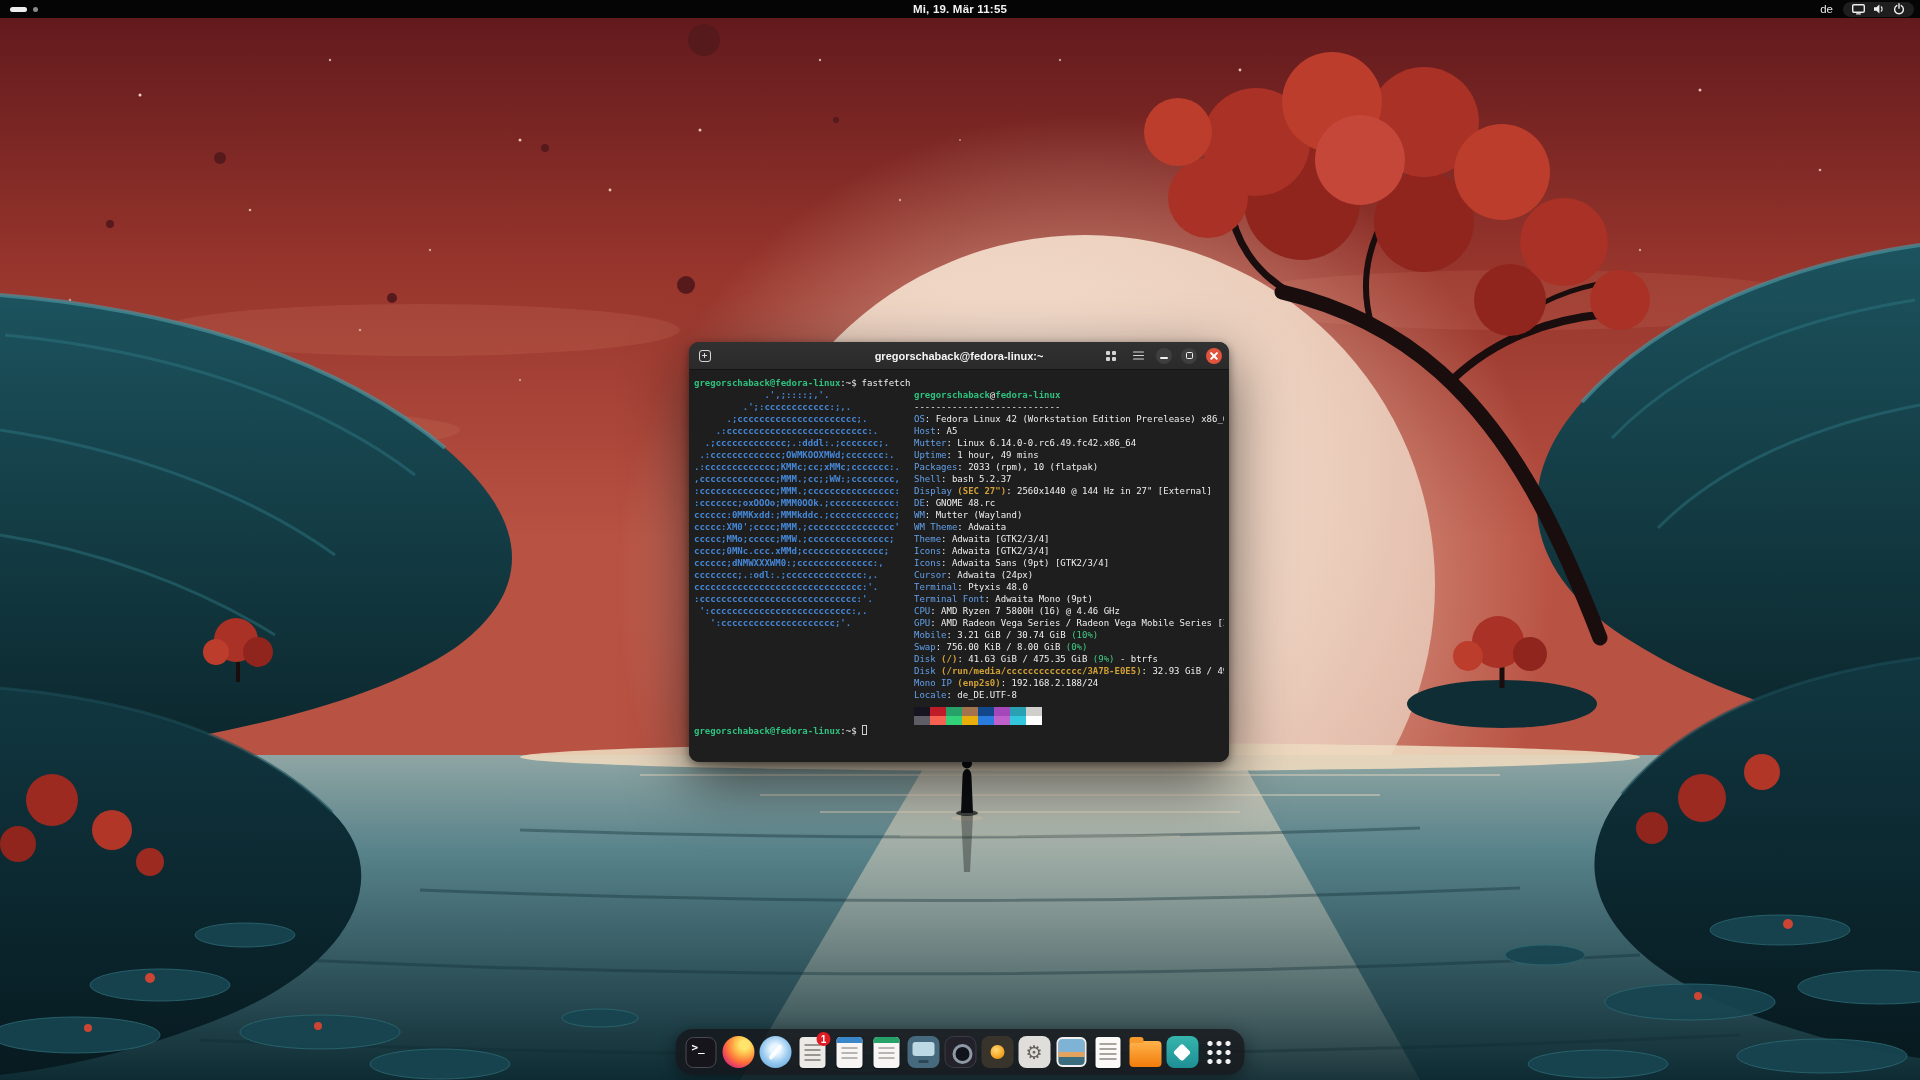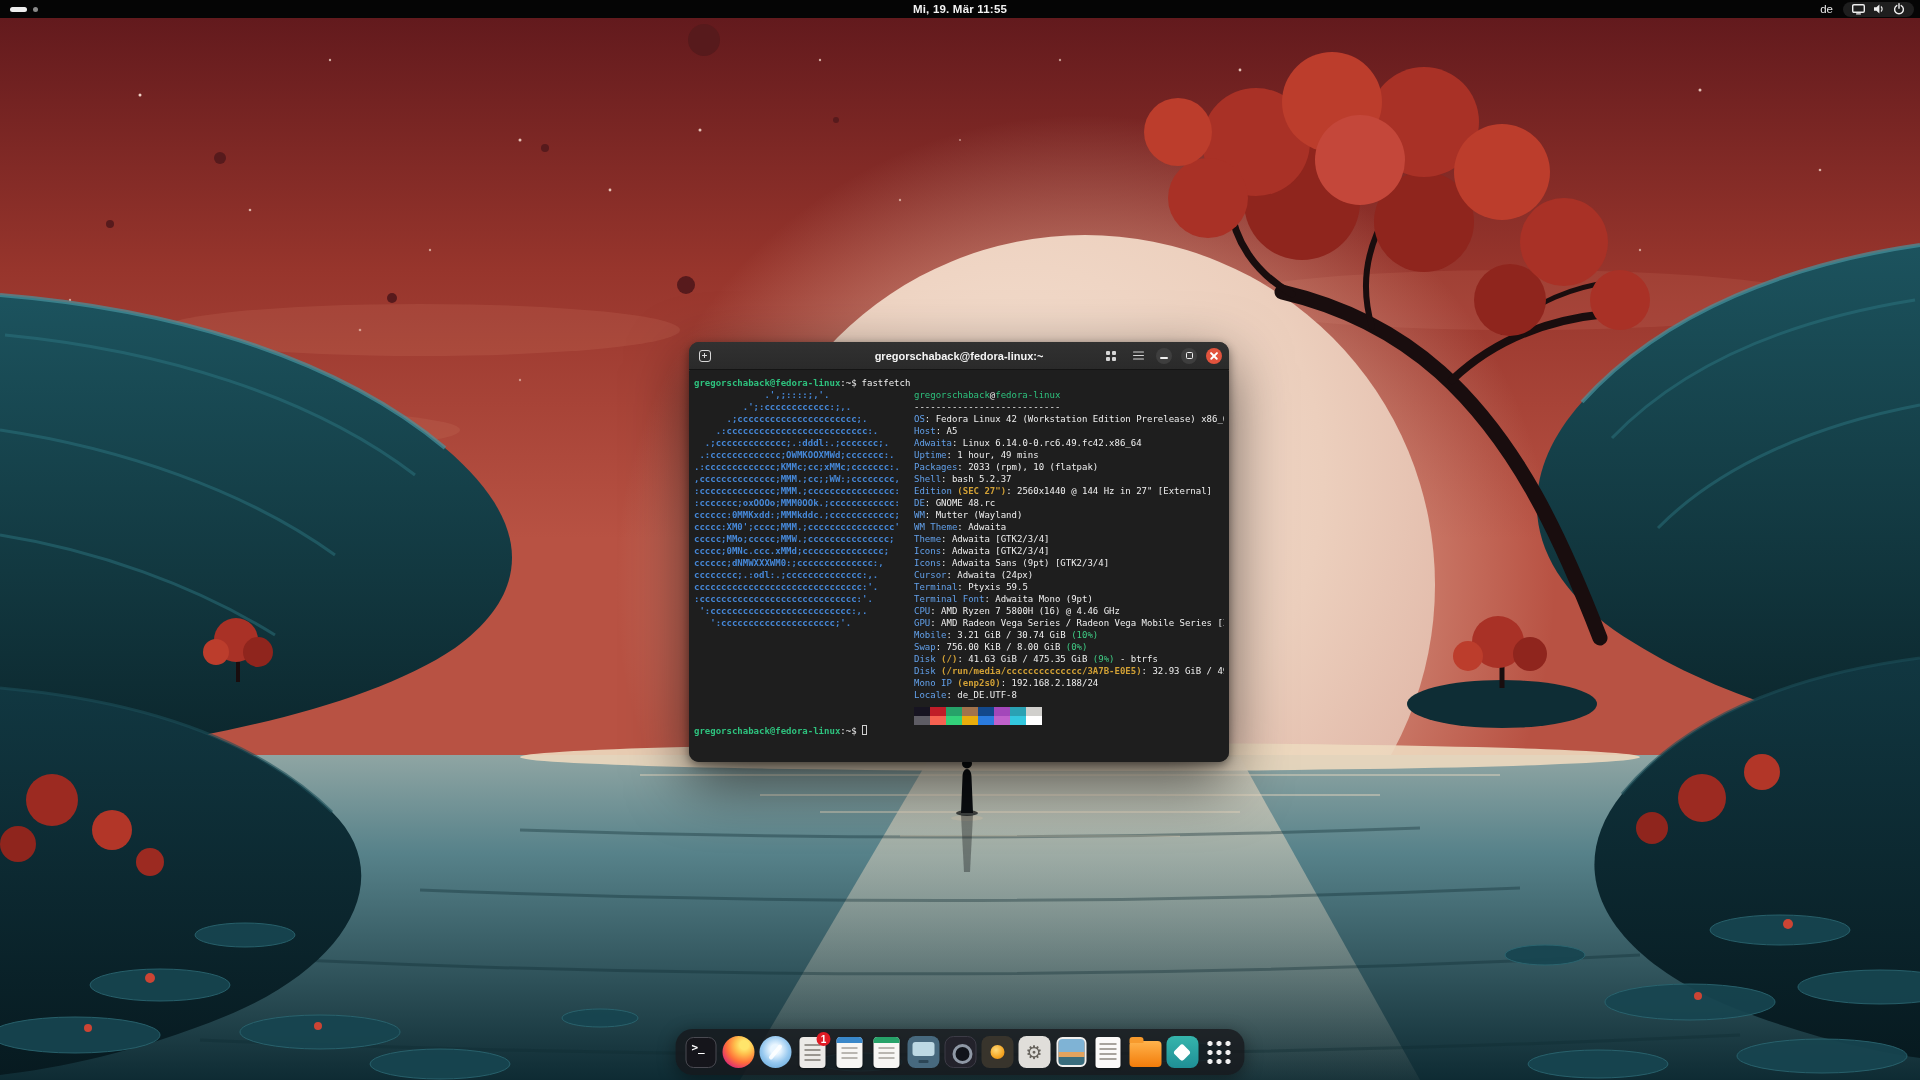--- a/index.html
+++ b/index.html
@@ -53,21 +53,21 @@
   .command { margin-left:5px; }
   .fetch-row { display:flex; }
   .ascii { margin:0; width:220px; flex:0 0 220px; font:bold 9px "DejaVu Sans Mono",monospace; line-height:12px;
            color:#4587d7; white-space:pre; }
   .fetch-info { flex:1 1 auto; overflow:hidden; }
   .fetch-line { white-space:pre; height:12px; overflow:hidden; }
   .c-plain  { color:#efefef; }
   .c-label  { color:#62a0ea; font-weight:normal; }
   .c-yellow { color:#d1a035; font-weight:bold; }
   .c-green  { color:#3fcb84; }
-  .c-title  { color:#2ec27e; font-weight:normal; }
+  .c-title  { color:#2ec27e; font-weight:bold; }
   .c-prompt { color:#2ec27e; font-weight:bold; }
   .palette { margin-top:6px; }
   .palette-row { height:9px; font-size:0; white-space:nowrap; }
   .pal-block { display:inline-block; width:16px; height:9px; }
   .cursor-block { display:inline-block; width:5px; height:10px; border:1px solid #cfcfcf; margin-left:5px; vertical-align:-1px; }
 
   
   .dock { position:absolute; left:50%; bottom:5px; transform:translateX(-50%); display:flex; align-items:center;
           height:46px; padding:0 7px; background:rgba(22,22,26,.78); border-radius:17px;
           box-shadow:0 4px 18px rgba(0,0,0,.4); z-index:55; }
@@ -399,33 +399,33 @@
 ccccccccccccccccccccccccccccccc:'.
 :ccccccccccccccccccccccccccccc:'.
  ':cccccccccccccccccccccccccc:,.
    ':ccccccccccccccccccccc;'.</pre>
         <div class="fetch-info">
           <div>
               <div class="fetch-line"><span class="c-title">gregorschaback</span><span class="c-plain">@</span><span class="c-title">fedora-linux</span></div>
               <div class="fetch-line"><span class="c-plain">---------------------------</span></div>
               <div class="fetch-line"><span class="c-label">OS</span><span class="c-plain">: Fedora Linux 42 (Workstation Edition Prerelease) x86_64</span></div>
               <div class="fetch-line"><span class="c-label">Host</span><span class="c-plain">: A5</span></div>
-              <div class="fetch-line"><span class="c-label">Adwaita</span><span class="c-plain">: Linux 6.14.0-0.rc6.49.fc42.x86_64</span></div>
+              <div class="fetch-line"><span class="c-label">Mutter</span><span class="c-plain">: Linux 6.14.0-0.rc6.49.fc42.x86_64</span></div>
               <div class="fetch-line"><span class="c-label">Uptime</span><span class="c-plain">: 1 hour, 49 mins</span></div>
               <div class="fetch-line"><span class="c-label">Packages</span><span class="c-plain">: 2033 (rpm), 10 (flatpak)</span></div>
               <div class="fetch-line"><span class="c-label">Shell</span><span class="c-plain">: bash 5.2.37</span></div>
-              <div class="fetch-line"><span class="c-label">Edition</span><span class="c-yellow"> (SEC 27")</span><span class="c-plain">: 2560x1440 @ 144 Hz in 27" [External]</span></div>
+              <div class="fetch-line"><span class="c-label">Display</span><span class="c-yellow"> (SEC 27")</span><span class="c-plain">: 2560x1440 @ 144 Hz in 27" [External]</span></div>
               <div class="fetch-line"><span class="c-label">DE</span><span class="c-plain">: GNOME 48.rc</span></div>
               <div class="fetch-line"><span class="c-label">WM</span><span class="c-plain">: Mutter (Wayland)</span></div>
               <div class="fetch-line"><span class="c-label">WM Theme</span><span class="c-plain">: Adwaita</span></div>
               <div class="fetch-line"><span class="c-label">Theme</span><span class="c-plain">: Adwaita [GTK2/3/4]</span></div>
               <div class="fetch-line"><span class="c-label">Icons</span><span class="c-plain">: Adwaita [GTK2/3/4]</span></div>
               <div class="fetch-line"><span class="c-label">Icons</span><span class="c-plain">: Adwaita Sans (9pt) [GTK2/3/4]</span></div>
               <div class="fetch-line"><span class="c-label">Cursor</span><span class="c-plain">: Adwaita (24px)</span></div>
-              <div class="fetch-line"><span class="c-label">Terminal</span><span class="c-plain">: Ptyxis 59.5</span></div>
+              <div class="fetch-line"><span class="c-label">Terminal</span><span class="c-plain">: Ptyxis 48.0</span></div>
               <div class="fetch-line"><span class="c-label">Terminal Font</span><span class="c-plain">: Adwaita Mono (9pt)</span></div>
               <div class="fetch-line"><span class="c-label">CPU</span><span class="c-plain">: AMD Ryzen 7 5800H (16) @ 4.46 GHz</span></div>
               <div class="fetch-line"><span class="c-label">GPU</span><span class="c-plain">: AMD Radeon Vega Series / Radeon Vega Mobile Series [In</span></div>
               <div class="fetch-line"><span class="c-label">Mobile</span><span class="c-plain">: 3.21 GiB / 30.74 GiB </span><span class="c-green">(10%)</span></div>
               <div class="fetch-line"><span class="c-label">Swap</span><span class="c-plain">: 756.00 KiB / 8.00 GiB </span><span class="c-green">(0%)</span></div>
               <div class="fetch-line"><span class="c-label">Disk</span><span class="c-yellow"> (/)</span><span class="c-plain">: 41.63 GiB / 475.35 GiB </span><span class="c-green">(9%)</span><span class="c-plain"> - btrfs</span></div>
               <div class="fetch-line"><span class="c-label">Disk</span><span class="c-yellow"> (/run/media/cccccccccccccc/3A7B-E0E5)</span><span class="c-plain">: 32.93 GiB / 499]</span></div>
               <div class="fetch-line"><span class="c-label">Mono IP</span><span class="c-yellow"> (enp2s0)</span><span class="c-plain">: 192.168.2.188/24</span></div>
               <div class="fetch-line"><span class="c-label">Locale</span><span class="c-plain">: de_DE.UTF-8</span></div>
             </div>

